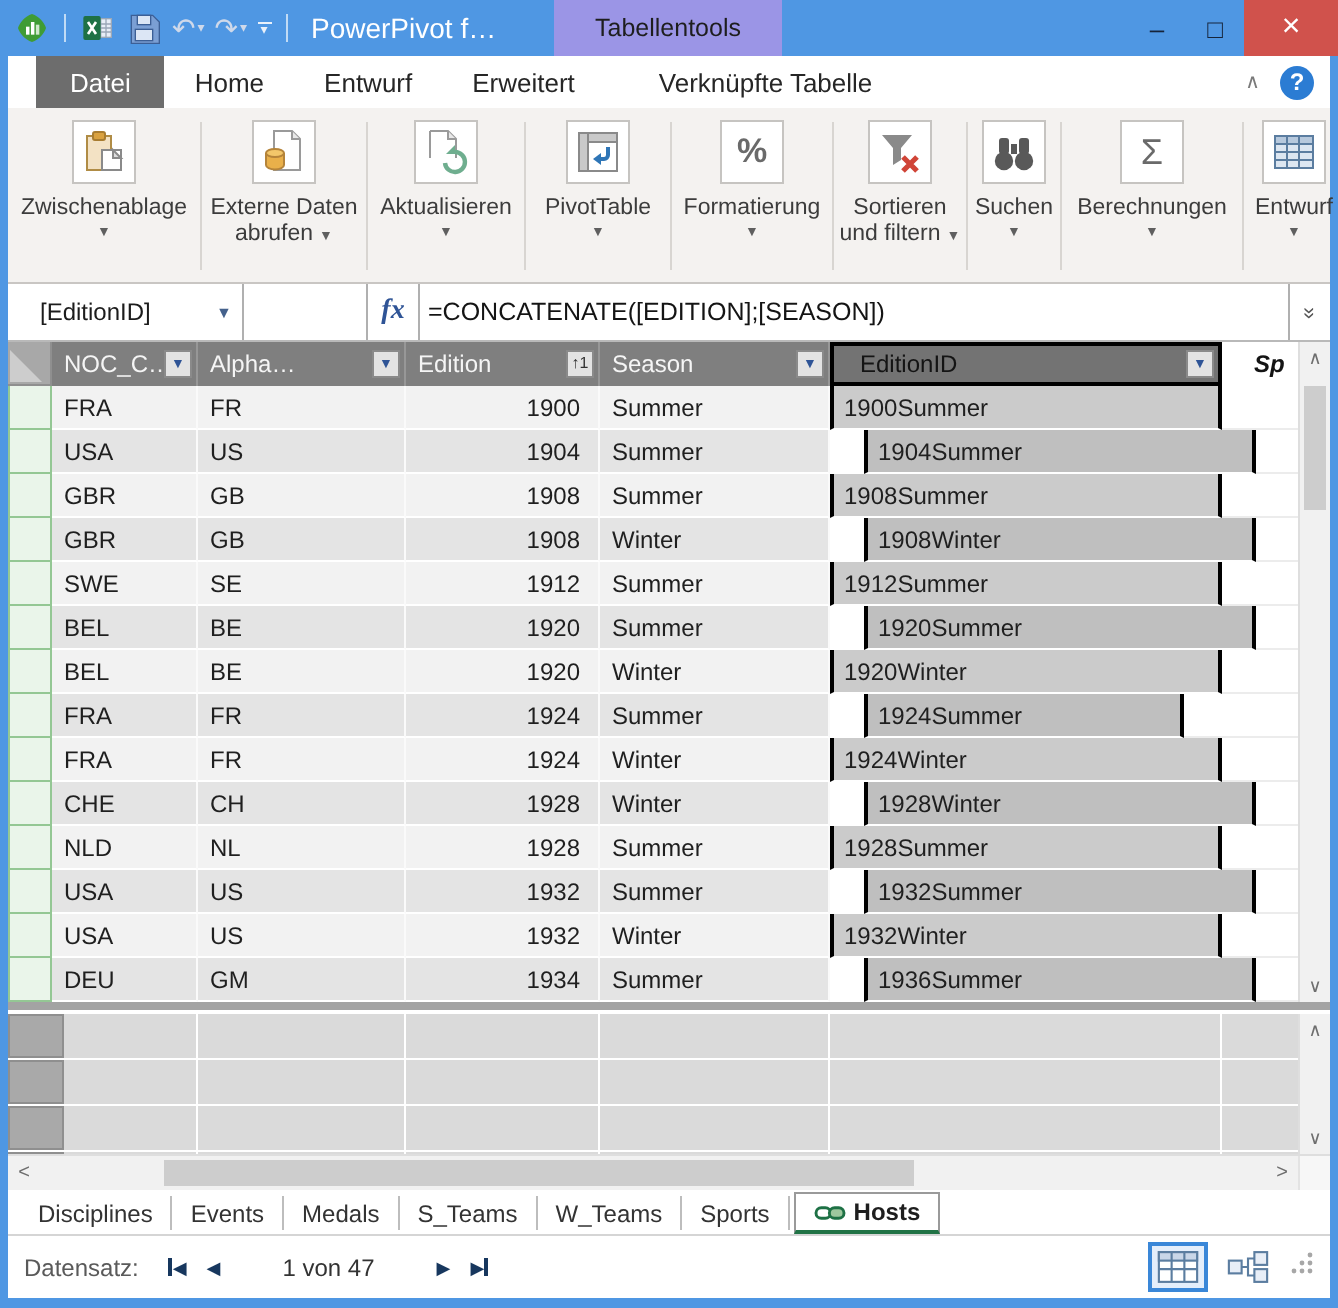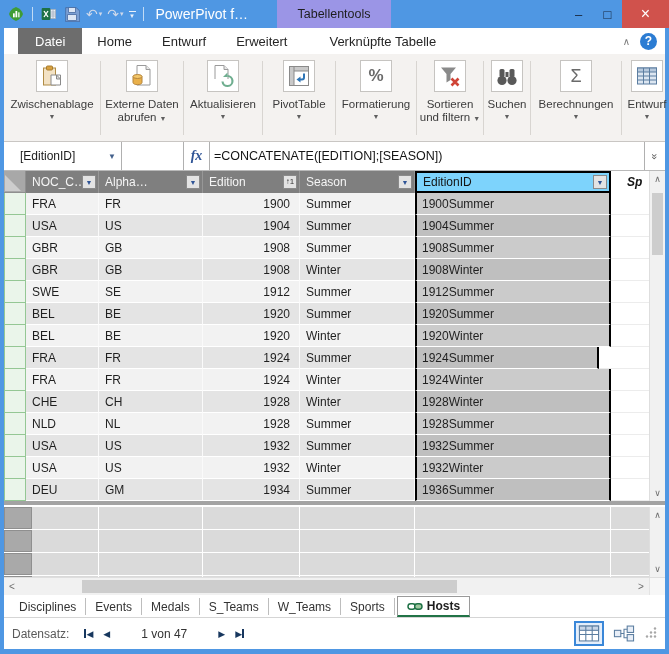--- a/index.html
+++ b/index.html
@@ -72,33 +72,33 @@
   .corner { width:22px; height:22px; background:#a8a8a8; border-right:1px solid #8f8f8f;
             border-bottom:1px solid #8f8f8f; position:relative; flex:none; }
   .corner::after { content:""; position:absolute; left:1px; bottom:1px; width:0; height:0;
                    border-left:16px solid #cdcdcd; border-top:16px solid transparent; }
   .g-h { background:#7f7f7f; color:#f5f5f5; font-size:12px; display:flex; align-items:center;
          padding:0 2px 0 6px; border-right:1px solid #979797; flex:none; height:22px; }
   .g-h .hlabel { flex:1; white-space:nowrap; overflow:hidden; }
   .hbtn { width:14px; height:14px; background:#e3e3e3; border:1px solid #8a8a8a; display:flex;
           align-items:center; justify-content:center; font-size:7px; color:#2f5496; flex:none; }
   .hbtn .smark { font-size:8px; color:#333; line-height:8px; }
-  .g-h.sel { background:#7dd3fc; color:#141414; border:2px solid #000; padding-left:6px; }
+  .g-h.sel { background:#737373; color:#141414; border:2px solid #000; padding-left:13px; }
   .g-h.addcol { background:#fff; color:#141414; font-style:italic; font-weight:bold; border-right:none;
                 flex:1; padding-left:16px; }
   .g-row { display:flex; height:22px; }
   .rowsel { width:22px; background:#eaf5ea; border:1px solid #94c794; border-top:none; flex:none; }
   .g-c { font-size:12px; color:#1f1f1f; display:flex; align-items:center; padding:0 6px;
          border-bottom:1px solid #fff; border-right:1px solid #fafafa; flex:none; white-space:nowrap; overflow:hidden; }
   .g-row.odd .g-c { background:#f2f2f2; }
   .g-row.even .g-c { background:#e4e4e4; }
   .g-c.num { justify-content:flex-end; padding-right:9px; }
   .g-c.selc { border-left:2px solid #000; border-right:2px solid #000; padding-left:5px; }
   .g-row.odd .g-c.selc { background:#cbcbcb; }
-  .g-row.even .g-c.selc { background:#bfbfbf; }
+  .g-row.even .g-c.selc { background:#bfbfbf;margin-left:17px; }
   .g-c.filler { background:#fff !important; border-right:none; border-bottom:1px solid #ececec; flex:1; }
 
   
   .vscroll { position:absolute; right:0; top:0; bottom:0; width:16px; background:#f1f1f1;
              border-left:1px solid #dedede; display:flex; flex-direction:column; align-items:center; }
   .sarrow { height:16px; width:16px; display:flex; align-items:center; justify-content:center;
             color:#6e6e6e; font-size:9px; flex:none; }
   .strack { flex:1; width:100%; position:relative; }
   .sthumb { position:absolute; left:2px; right:2px; background:#cdcdcd; }
   .splitter { height:4px; background:#a3a3a3; flex:none; }
@@ -412,21 +412,21 @@
             <div class="g-c" style="width: 115px;">Winter</div>
             <div class="g-c selc" style="width: 196px;">1920Winter</div>
             <div class="g-c filler"></div>
           </div>
           <div class="g-row even">
             <div class="rowsel"></div>
             <div class="g-c" style="width: 73px;">FRA</div>
             <div class="g-c" style="width: 104px;">FR</div>
             <div class="g-c num" style="width: 97px;">1924</div>
             <div class="g-c" style="width: 115px;">Summer</div>
-            <div class="g-c selc" style="width: 184px;">1924Summer</div>
+            <div class="g-c selc" style="width: 160px;">1924Summer</div>
             <div class="g-c filler"></div>
           </div>
           <div class="g-row odd">
             <div class="rowsel"></div>
             <div class="g-c" style="width: 73px;">FRA</div>
             <div class="g-c" style="width: 104px;">FR</div>
             <div class="g-c num" style="width: 97px;">1924</div>
             <div class="g-c" style="width: 115px;">Winter</div>
             <div class="g-c selc" style="width: 196px;">1924Winter</div>
             <div class="g-c filler"></div>

